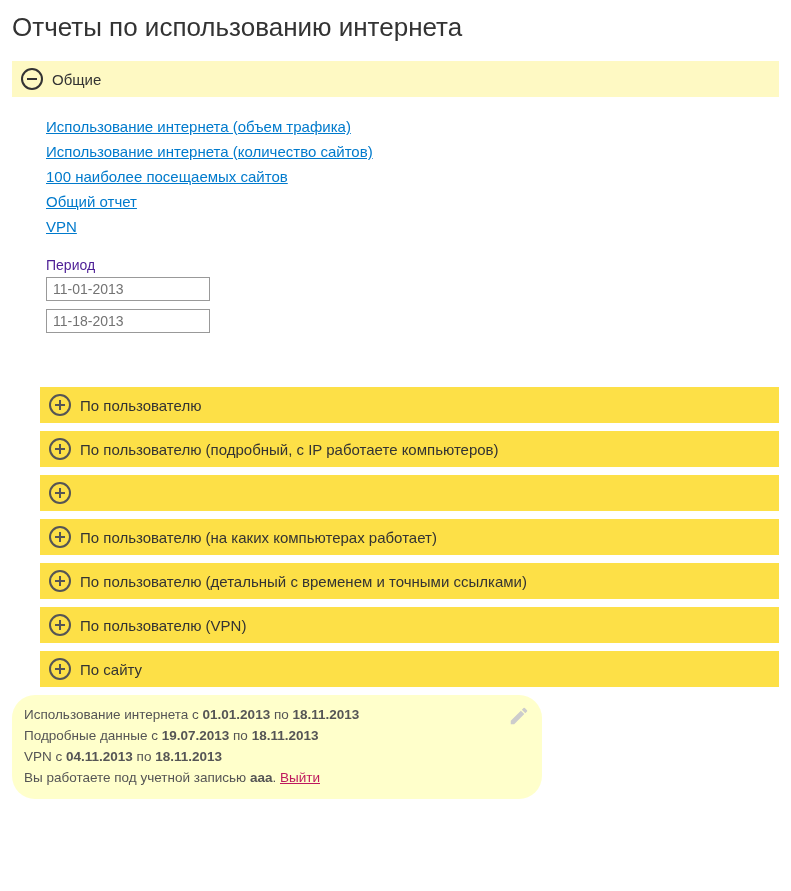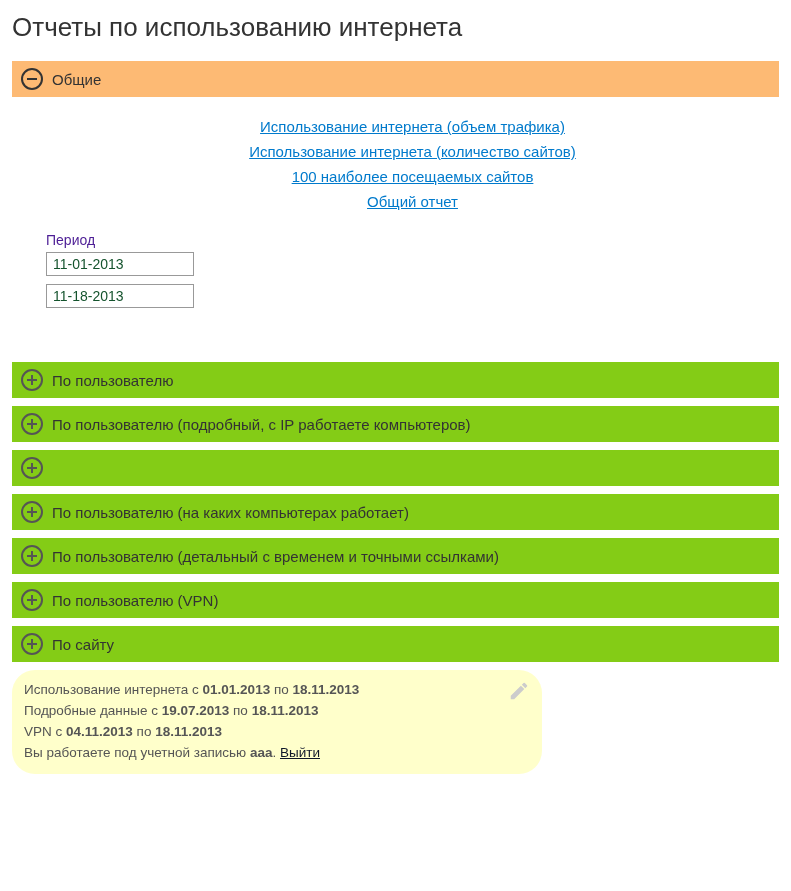--- a/index.html
+++ b/index.html
@@ -12,29 +12,30 @@
     background: #fff;
     width: 791px;
   }
   h1 {
     font-weight: 300;
     font-size: 26px;
     margin: 0 0 18px 0;
     color: #333;
   }
   .section-header {
-    background: #fdba74;
+    background: #fef9c3;
     display: flex;
     align-items: center;
     padding: 6px 8px;
     margin-bottom: 4px;
   }
   .section-header.collapsed {
-    background: #84cc16;
+    background: #fde047;
     margin-bottom: 8px;
+    margin-left: 28px;
   }
   .toggle-icon {
     width: 24px;
     height: 24px;
     display: inline-flex;
     align-items: center;
     justify-content: center;
     margin-right: 8px;
   }
   .toggle-icon svg { display: block; }
@@ -45,38 +46,37 @@
   .section-body {
     padding: 14px 0 20px 34px;
   }
   .link-list a {
     display: block;
     color: #007acc;
     text-decoration: underline;
     font-size: 15px;
     line-height: 1.6;
     margin-bottom: 1px;
-    text-align: center;
   }
   .period-label {
     margin-top: 18px;
     margin-bottom: 4px;
     font-size: 14px;
     color: #4c1d95;
   }
   .date-input {
     display: block;
-    width: 148px;
+    width: 164px;
     border: 1px solid #999;
     padding: 3px 6px;
     font-size: 14px;
     font-family: inherit;
     margin-bottom: 8px;
     background: #fff;
-    color: #14532d;
+    color: #737373;
   }
   .sections-gap { height: 26px; }
   .info-box {
     background: #ffffcb;
     padding: 10px 12px;
     width: 530px;
     position: relative;
     color: #555;
     font-size: 13.5px;
     line-height: 1.55;
@@ -84,21 +84,21 @@
     border-radius: 23px;
   }
   .info-box b { color: #555; font-weight: 700; }
   .info-box .edit-icon {
     position: absolute;
     right: 12px;
     top: 10px;
     color: #ccc;
   }
   .logout-link {
-    color: #0f172a;
+    color: #be185d;
     text-decoration: underline;
   }
 </style>
 </head>
 <body>
 
 <h1>Отчеты по использованию интернета</h1>
 
 <div class="section-header">
   <span class="toggle-icon">
@@ -109,20 +109,21 @@
   </span>
   <span class="section-title">Общие</span>
 </div>
 
 <div class="section-body">
   <div class="link-list">
     <a href="#">Использование интернета (объем трафика)</a>
     <a href="#">Использование интернета (количество сайтов)</a>
     <a href="#">100 наиболее посещаемых сайтов</a>
     <a href="#">Общий отчет</a>
+    <a href="#">VPN</a>
   </div>
   <div class="period-label">Период</div>
   <input class="date-input" type="text" value="11-01-2013" style="">
   <input class="date-input" type="text" value="11-18-2013" style="">
 </div>
 
 <div class="sections-gap"></div>
 
 <div class="section-header collapsed">
   <span class="toggle-icon">

